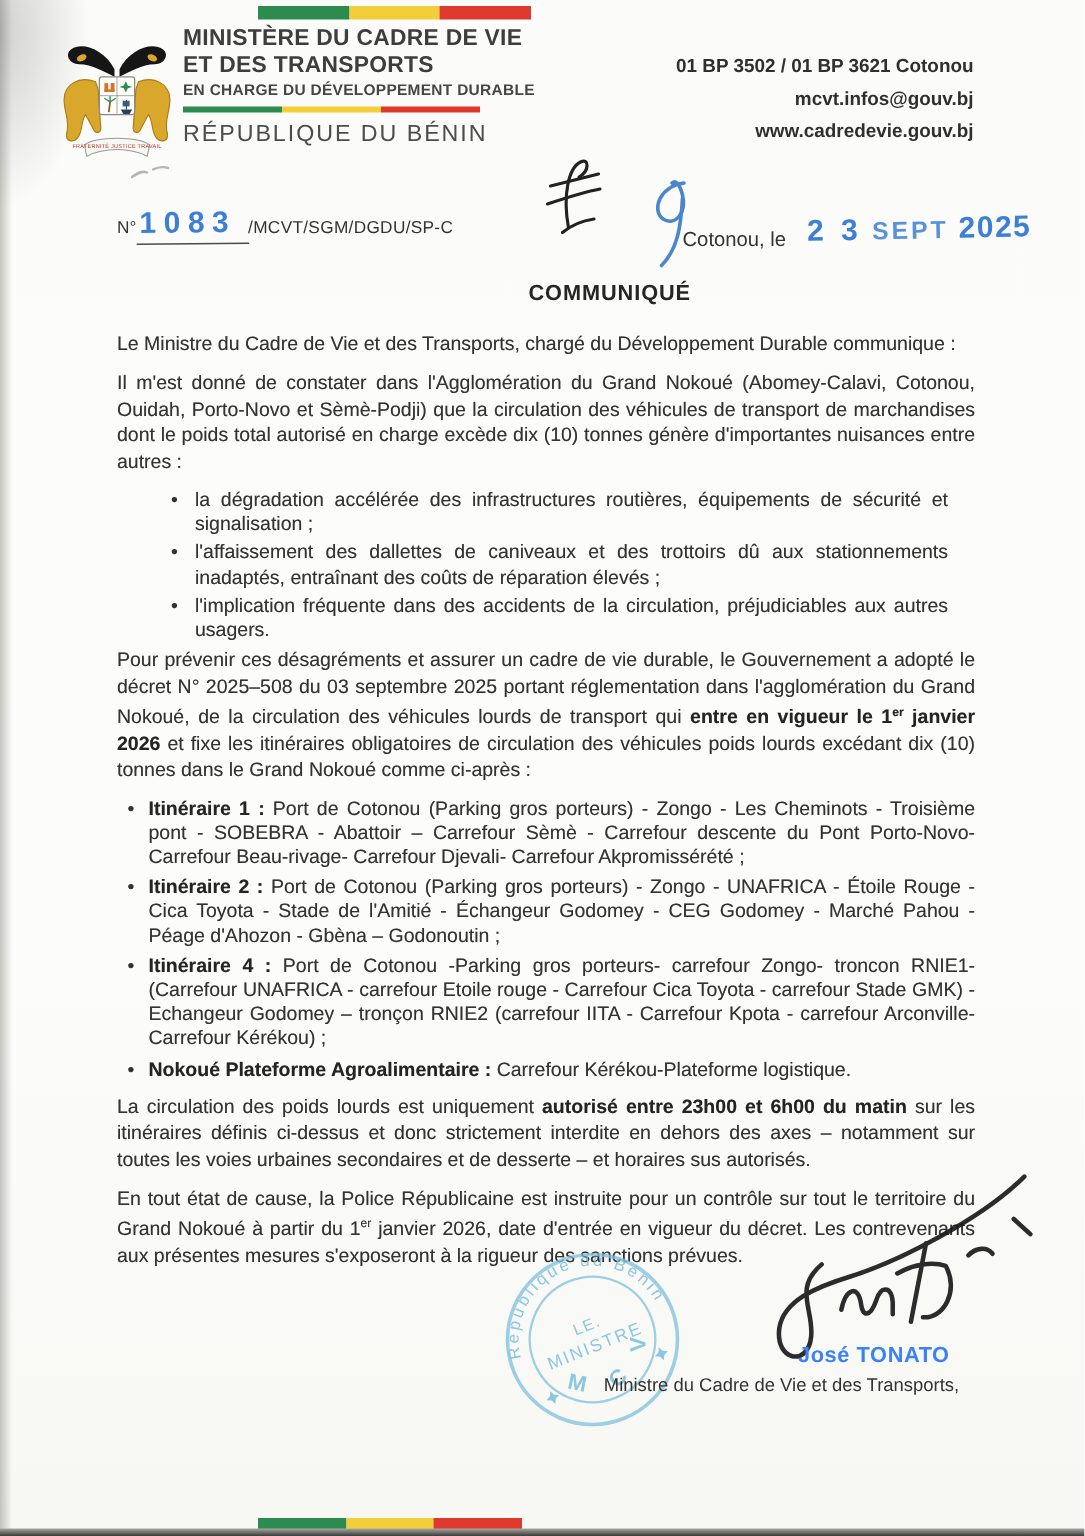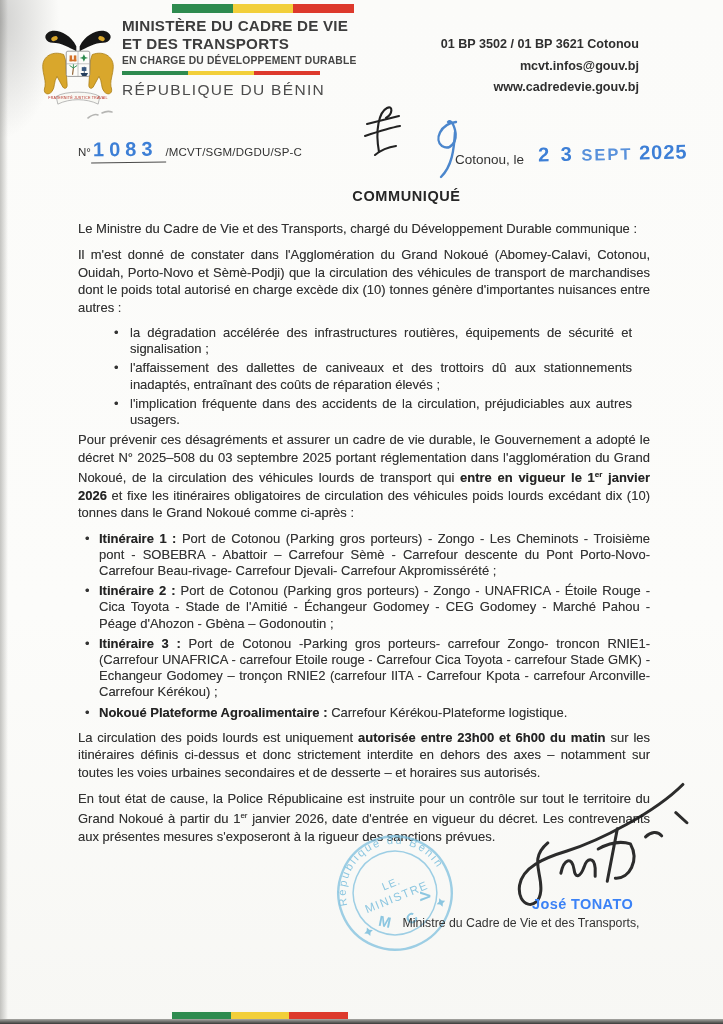--- a/index.html
+++ b/index.html
@@ -26,21 +26,21 @@
   #flag-bottom{left:172px;top:1012px;width:176px;height:9px;}
 
   
   #coat{position:absolute;left:36px;top:26px;width:84px;height:84px;}
   #ministry{position:absolute;left:122px;top:17px;color:#3d3d3d;}
   .m-line{font-size:15.2px;font-weight:bold;line-height:18px;letter-spacing:.2px;}
   .m-tag{font-size:10.3px;font-weight:bold;letter-spacing:.2px;margin-top:2px;color:#454545;}
   .m-flagline{width:198px;height:3.6px;display:flex;margin:5px 0 6px;}
   .m-flagline div{flex:1;}
   .m-rep{font-size:15.5px;letter-spacing:1.3px;color:#4c4c4c;}
-  #contact{position:absolute;right:84px;top:34px;text-align:right;font-size:12.6px;
+  #contact{position:absolute;right:74px;top:34px;text-align:right;font-size:12.6px;
     font-weight:bold;color:#2f2f2f;line-height:21.5px;}
 
   
   #ref-line{position:absolute;left:78px;top:138px;white-space:nowrap;}
   .ref-prefix{font-size:11.5px;color:#333;vertical-align:baseline;}
   .ref-num-wrap{display:inline-block;border-bottom:1.6px solid #4a4a4a;padding:0 8px 1px 2px;transform:rotate(-.6deg);}
   .ref-num{font-size:20px;font-weight:bold;letter-spacing:5px;color:var(--stamp-blue);}
   .ref-suffix{font-size:11.5px;letter-spacing:.2px;color:#333;}
   #date-line{position:absolute;left:455px;top:152px;font-size:13.5px;color:#333;}
   #date-stamp{position:absolute;left:538px;top:142px;color:var(--stamp-blue);transform:rotate(-1.2deg);white-space:nowrap;}
@@ -170,24 +170,24 @@
   <p class="tight">Il m'est donné de constater dans l'Agglomération du Grand Nokoué (Abomey-Calavi, Cotonou, Ouidah, Porto-Novo et Sèmè-Podji) que la circulation des véhicules de transport de marchandises dont le poids total autorisé en charge excède dix (10) tonnes génère d'importantes nuisances entre autres :</p>
   <ul class="nuisances">
     <li>la dégradation accélérée des infrastructures routières, équipements de sécurité et signalisation ;</li>
     <li>l'affaissement des dallettes de caniveaux et des trottoirs dû aux stationnements inadaptés, entraînant des coûts de réparation élevés ;</li>
     <li>l'implication fréquente dans des accidents de la circulation, préjudiciables aux autres usagers.</li>
   </ul>
   <p class="decret-gap"><span>Pour prévenir ces désagréments et assurer un cadre de vie durable, le Gouvernement a adopté le décret N° 2025–508 du 03 septembre 2025 portant réglementation dans l'agglomération du Grand Nokoué, de la circulation des véhicules lourds de transport qui </span><b>entre en vigueur le 1</b><sup><b>er</b></sup><b> janvier 2026</b><span> et fixe les itinéraires obligatoires de circulation des véhicules poids lourds excédant dix (10) tonnes dans le Grand Nokoué comme ci-après :</span></p>
   <ul class="itins">
     <li><b>Itinéraire 1 :</b><span> Port de Cotonou (Parking gros porteurs) - Zongo - Les Cheminots - Troisième pont - SOBEBRA - Abattoir – Carrefour Sèmè - Carrefour descente du Pont Porto-Novo- Carrefour Beau-rivage- Carrefour Djevali- Carrefour Akpromissérété ;</span></li>
     <li><b>Itinéraire 2 :</b><span> Port de Cotonou (Parking gros porteurs) - Zongo - UNAFRICA - Étoile Rouge - Cica Toyota - Stade de l'Amitié - Échangeur Godomey - CEG Godomey - Marché Pahou - Péage d'Ahozon - Gbèna – Godonoutin ;</span></li>
-    <li><b>Itinéraire 3 :</b><span> Port de Cotonou -Parking gros porteurs- carrefour Zongo- troncon RNIE1- (Carrefour UNAFRICA - carrefour Etoile rouge - Carrefour Cica Toyota - carrefour Stade GMK) - Echangeur Godomey – tronçon RNIE2 (carrefour IITA - Carrefour Kpota - carrefour Arconville-Carrefour Kérékou) ;</span></li>
+    <li><b>Itinéraire 4 :</b><span> Port de Cotonou -Parking gros porteurs- carrefour Zongo- troncon RNIE1- (Carrefour UNAFRICA - carrefour Etoile rouge - Carrefour Cica Toyota - carrefour Stade GMK) - Echangeur Godomey – tronçon RNIE2 (carrefour IITA - Carrefour Kpota - carrefour Arconville-Carrefour Kérékou) ;</span></li>
     <li><b>Nokoué Plateforme Agroalimentaire :</b><span> Carrefour Kérékou-Plateforme logistique.</span></li>
   </ul>
-  <p><span>La circulation des poids lourds est uniquement </span><b>autorisée entre 23h00 et 6h00 du matin</b><span> sur les itinéraires définis ci-dessus et donc strictement interdite en dehors des axes – notamment sur toutes les voies urbaines secondaires et de desserte – et horaires sus autorisés.</span></p>
+  <p><span>La circulation des poids lourds est uniquement </span><b>autorisé entre 23h00 et 6h00 du matin</b><span> sur les itinéraires définis ci-dessus et donc strictement interdite en dehors des axes – notamment sur toutes les voies urbaines secondaires et de desserte – et horaires sus autorisés.</span></p>
   <p><span>En tout état de cause, la Police Républicaine est instruite pour un contrôle sur tout le territoire du Grand Nokoué à partir du 1</span><sup>er</sup><span> janvier 2026, date d'entrée en vigueur du décret. Les contrevenants aux présentes mesures s'exposeront à la rigueur des sanctions prévues.</span></p>
 </div>
 
 <svg id="seal" viewBox="0 0 140 140">
   <defs>
     <path id="arcT" d="M 17 70 A 53 53 0 1 1 123 70"></path>
     <path id="arcB" d="M 32 70 A 38 38 0 0 0 108 70"></path>
   </defs>
   <g transform="rotate(-22 70 70)">
     <circle cx="70" cy="70" r="61" class="seal-stroke" stroke-width="2.6" opacity=".85"></circle>

